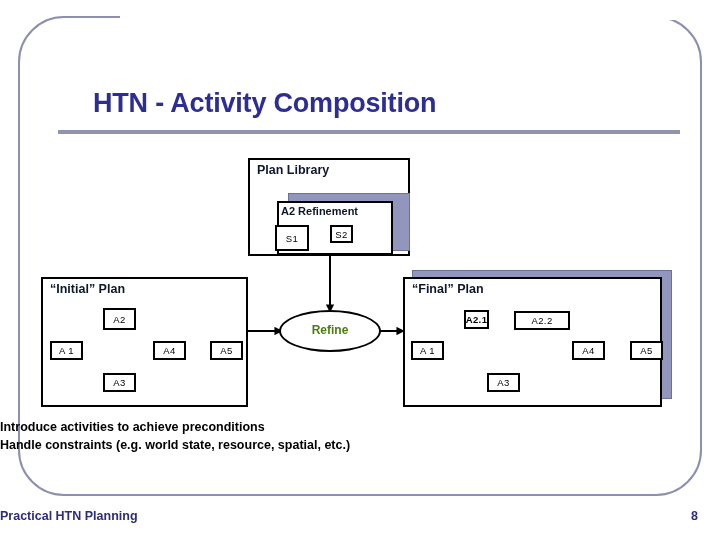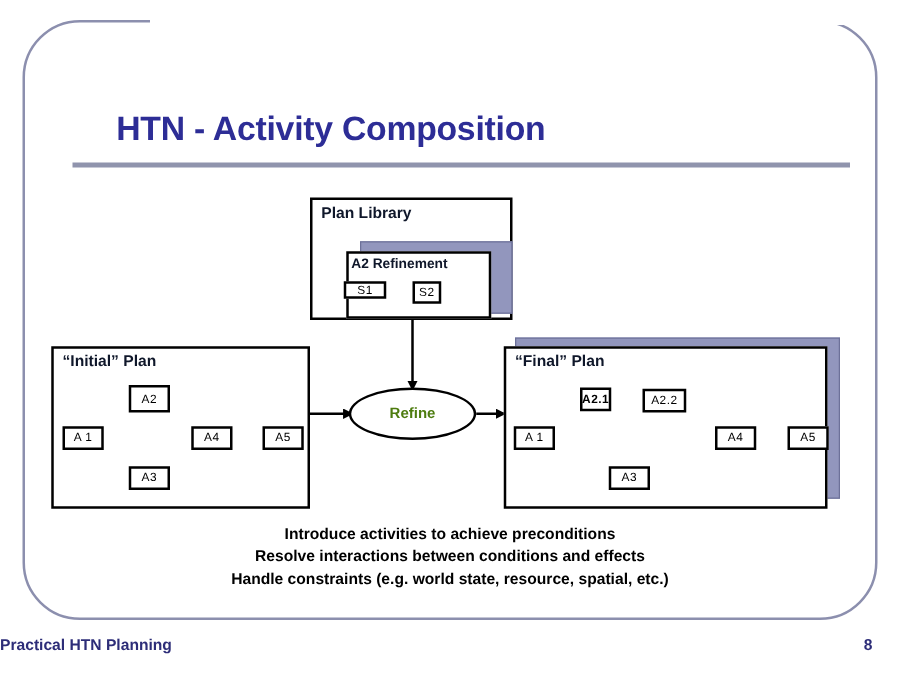--- a/index.html
+++ b/index.html
@@ -94,21 +94,21 @@
     width: 720px; height: 540px;
     pointer-events: none;
   }
 
   
   #plan-library { left: 248px; top: 158px; width: 162px; height: 98px; }
   #plan-library-label { left: 257px; top: 163px; font-size: 12.5px; }
   #refinement-shadow { left: 288px; top: 193px; width: 122px; height: 58px; }
   #refinement-box { left: 277px; top: 201px; width: 116px; height: 54px; }
   #refinement-label { left: 281px; top: 205px; font-size: 11px; }
-  #node-s1 { left: 275px; top: 225px; width: 34px; height: 14px; }
+  #node-s1 { left: 275px; top: 225px; width: 34px; height: 26px; }
   #node-s2 { left: 330px; top: 225px; width: 23px; height: 18px; }
 
   
   #refine-ellipse {
     position: absolute;
     left: 279px; top: 310px;
     width: 102px; height: 42px;
     border: 2px solid #000000;
     border-radius: 50%;
     background: #ffffff;
@@ -132,31 +132,30 @@
   #init-a3 { left: 103px; top: 373px; width: 33px; height: 19px; }
   #init-a4 { left: 153px; top: 341px; width: 33px; height: 19px; }
   #init-a5 { left: 210px; top: 341px; width: 33px; height: 19px; }
 
   
   #final-plan-shadow { left: 412px; top: 270px; width: 260px; height: 129px; }
   #final-plan { left: 403px; top: 277px; width: 259px; height: 130px; }
   #final-plan-label { left: 412px; top: 282px; }
   #fin-a1 { left: 411px; top: 341px; width: 33px; height: 19px; }
   #fin-a21 { left: 464px; top: 310px; width: 25px; height: 19px; font-weight: bold; }
-  #fin-a22 { left: 514px; top: 311px; width: 35px; height: 19px; }
+  #fin-a22 { left: 514px; top: 311px; width: 56px; height: 19px; }
   #fin-a3  { left: 487px; top: 373px; width: 33px; height: 19px; }
   #fin-a4  { left: 572px; top: 341px; width: 33px; height: 19px; }
   #fin-a5  { left: 630px; top: 341px; width: 33px; height: 19px; }
 
   
   #caption {
     position: absolute;
     left: 0; top: 418px;
     width: 720px;
-    text-align: center;
     font-size: 12.5px;
     font-weight: bold;
     color: #000000;
     line-height: 18px;
   }
 
   
   #footer-title {
     position: absolute;
     left: 0; top: 509px;
@@ -240,18 +239,17 @@
 <div class="panel-label" id="final-plan-label">“Final” Plan</div>
 <div class="node" id="fin-a1">A 1</div>
 <div class="node" id="fin-a21">A2.1</div>
 <div class="node" id="fin-a22">A2.2</div>
 <div class="node" id="fin-a3">A3</div>
 <div class="node" id="fin-a4">A4</div>
 <div class="node" id="fin-a5">A5</div>
 
 <div id="caption">
   <div>Introduce activities to achieve preconditions</div>
-  <div>Resolve interactions between conditions and effects</div>
   <div>Handle constraints (e.g. world state, resource, spatial, etc.)</div>
 </div>
 
 <div id="footer-title">Practical HTN Planning</div>
 <div id="footer-page">8</div>
 
 </body></html>

